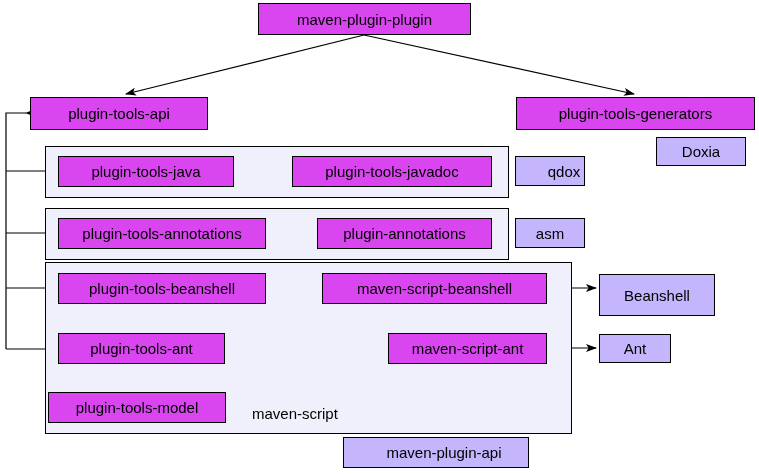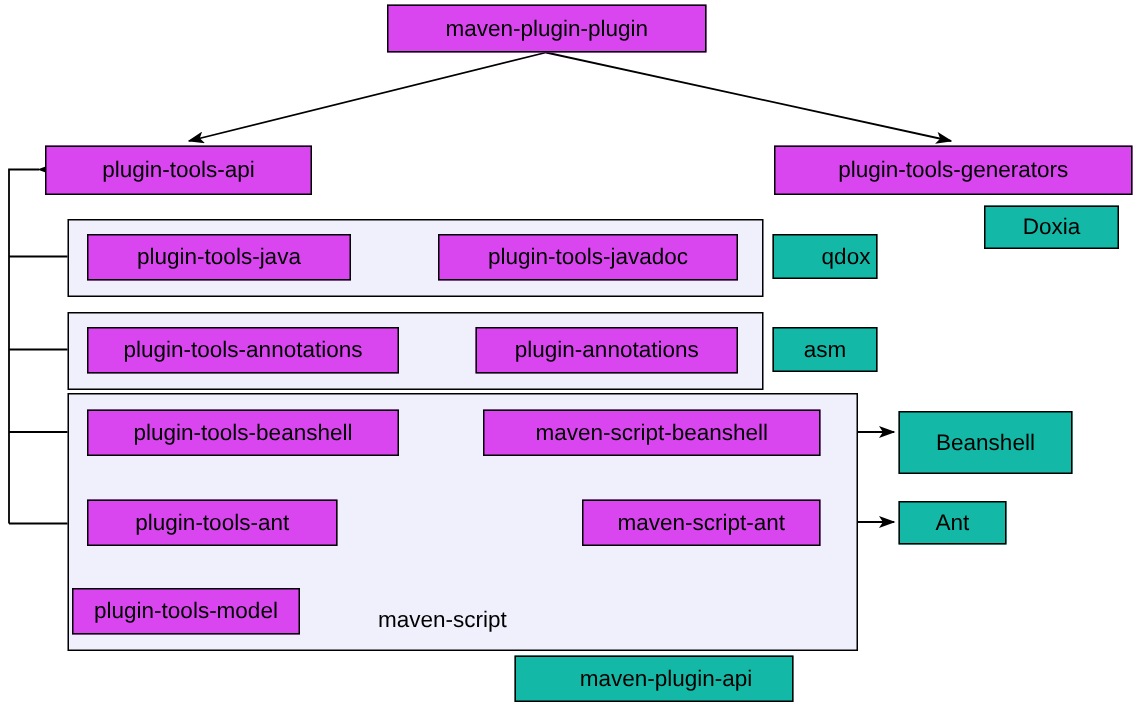--- a/index.html
+++ b/index.html
@@ -32,21 +32,21 @@
     display: flex;
     align-items: center;
     justify-content: center;
     font-size: 15px;
     line-height: 1;
     color: #000000;
     white-space: nowrap;
     z-index: 3;
   }
   .node.blue { background: #d946ef; }
-  .node.yellow { background: #14b8a6; }
+  .node.yellow { background: #c4b5fd; }
   .group {
     position: absolute;
     box-sizing: border-box;
     border: 1px solid #000000;
     background: #f0f0fc;
     z-index: 1;
   }
   .group-label {
     position: absolute;
     font-size: 15px;
@@ -122,17 +122,17 @@
   <div class="node blue" style="left:322px; top:273px; width:225px; height:31px;">maven-script-beanshell</div>
 
   <div class="node yellow" style="left:599px; top:274px; width:116px; height:42px;">Beanshell</div>
 
   <div class="node blue" style="left:58px; top:333px; width:167px; height:31px;">plugin-tools-ant</div>
 
   <div class="node blue" style="left:388px; top:333px; width:159px; height:31px;">maven-script-ant</div>
 
   <div class="node yellow" style="left:599px; top:334px; width:72px; height:29px;">Ant</div>
 
-  <div class="node blue" style="left:48px; top:392px; width:152px; height:31px;">plugin-tools-model</div>
+  <div class="node blue" style="left:48px; top:392px; width:178px; height:31px;">plugin-tools-model</div>
 
   <div class="node yellow" style="left:343px; top:437px; width:186px; height:31px;padding-left:16px;">maven-plugin-api</div>
 
 </div>
 
 </body></html>

